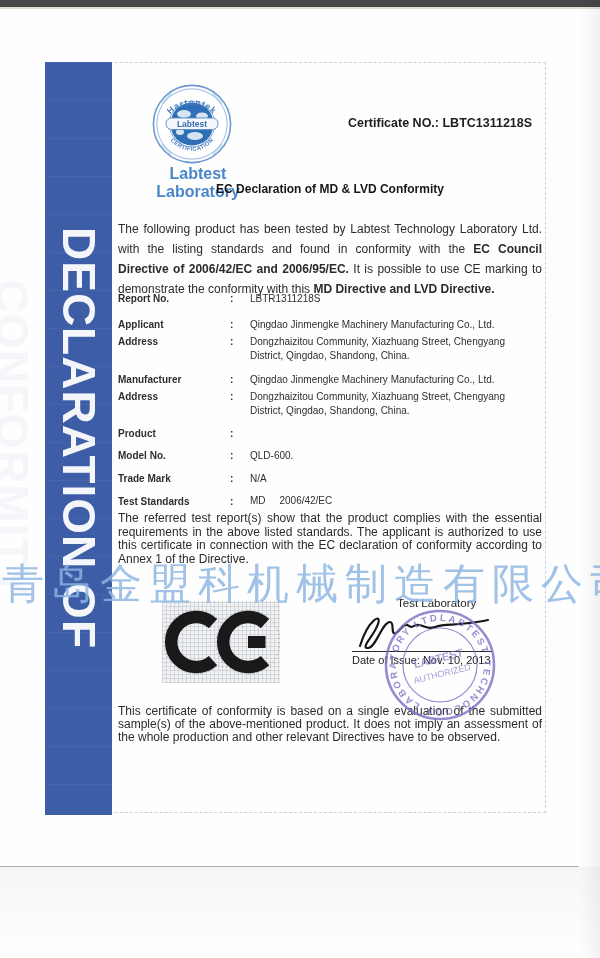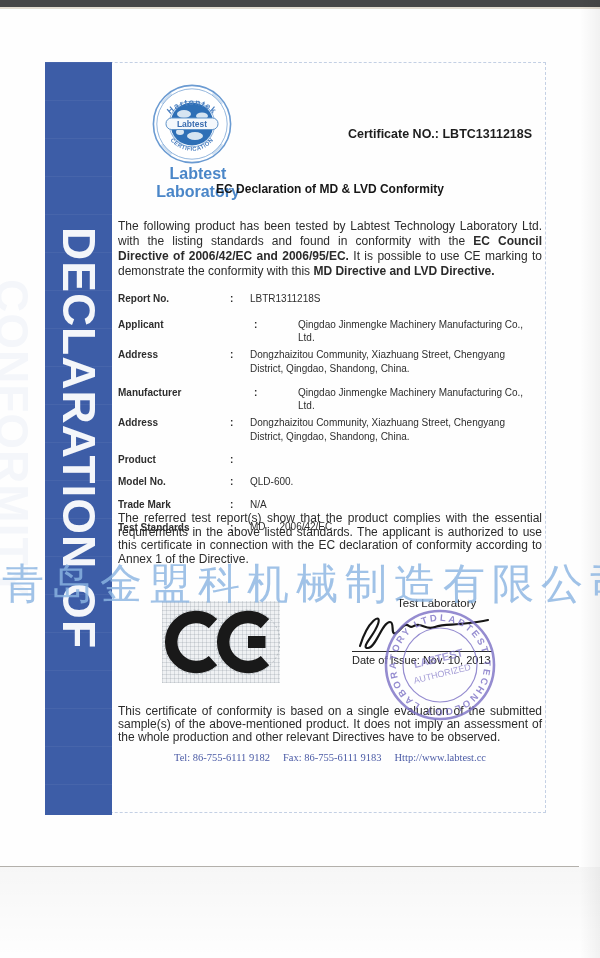--- a/index.html
+++ b/index.html
@@ -23,42 +23,42 @@
   .sidebar { position:absolute; left:45px; top:62px; width:67px; height:753px;
              background:#3d5da7;
              background-image:repeating-linear-gradient(to bottom, rgba(255,255,255,0.05) 0 1px, rgba(0,0,0,0) 1px 38px); }
   .sidebar-text { writing-mode:vertical-rl; width:67px; height:753px; text-align:center;
                   line-height:67px; font-size:46px; font-weight:bold; color:#f4f6fa; letter-spacing:1px; }
 
   
   .logo-badge { position:absolute; left:152px; top:84px; width:80px; height:80px; }
   .logo-caption { position:absolute; left:128px; top:165px; width:140px; text-align:center;
                   color:#4a86c8; font-weight:bold; font-size:16px; }
-  .cert-no { position:absolute; left:348px; top:127px; font-weight:bold; font-size:12.5px; color:#1d1d1d; }
+  .cert-no { position:absolute; left:348px; top:116px; font-weight:bold; font-size:12.5px; color:#1d1d1d; }
 
   .title { position:absolute; left:118px; top:182px; width:424px; text-align:center;
            font-size:12px; font-weight:bold; color:#171717; }
 
-  .para { position:absolute; left:118px; width:424px; font-size:12px; line-height:15px;
+  .para { position:absolute; left:118px; width:424px; font-size:12px; line-height:20px;
           text-align:justify; color:#2b2b2b; }
   .p1 { top:219px; }
   .p2 { top:512px; line-height:13.6px; }
   .p3 { top:705px; line-height:13.2px; }
   .bold { font-weight:bold; }
 
   
   .dtable { position:absolute; left:118px; top:292px; width:424px; font-size:10px; }
   .trow { display:flex; line-height:13px; }
   .trow .lbl { width:112px; font-weight:bold; flex:none; }
   .trow .col { width:20px; flex:none; text-align:left; font-weight:bold; }
   .trow .val { flex:1; }
   .trow .val div { margin-bottom:1px; }
   .valbold { font-weight:bold; }
   .mb12 { margin-bottom:12px; } .mb10 { margin-bottom:10px; } .mb9 { margin-bottom:9px; }
-  .mb8 { margin-bottom:8px; }  .mb3 { margin-bottom:3px;gap:24px; }
+  .mb8 { margin-bottom:8px; }  .mb3 { margin-bottom:3px; }
   .vcenter { align-items:flex-end; }
 
   
   .watermark { position:absolute; left:2px; top:556px; width:600px; z-index:6; pointer-events:none;
                font-family:"Liberation Serif", serif; font-size:42px; letter-spacing:7px;
                color:rgba(139,180,226,0.82); white-space:nowrap; }
 
   
   .ce-block { position:absolute; left:162px; top:601px; width:118px; height:82px;
               background-color:rgba(237,240,242,0.9);
@@ -228,19 +228,18 @@
       <g transform="rotate(-14 60 60)" fill="#7f74c6" opacity="0.85">
         <text x="60" y="57" text-anchor="middle" font-size="11" font-weight="bold">LABTEST</text>
         <text x="60" y="72" text-anchor="middle" font-size="9">AUTHORIZED</text>
       </g>
     </svg>
   </div>
 
   <div class="para p3">This certificate of conformity is based on a single evaluation of the submitted sample(s) of the above-mentioned product. It does not imply an assessment of the whole production and other relevant Directives have to be observed.</div>
 
   <div class="footer">
-    <div>Tel: 86-755-6111 9182&nbsp;&nbsp;&nbsp;&nbsp;&nbsp;Fax: 86-755-6111 9183&nbsp;&nbsp;&nbsp;&nbsp;&nbsp;Http://www.labtest.cc</div>
   </div>
 
   <div class="paper-bottom"></div>
   <div class="right-shade"></div>
   <div class="below-shade"></div>
 </div>
 
 </body></html>

